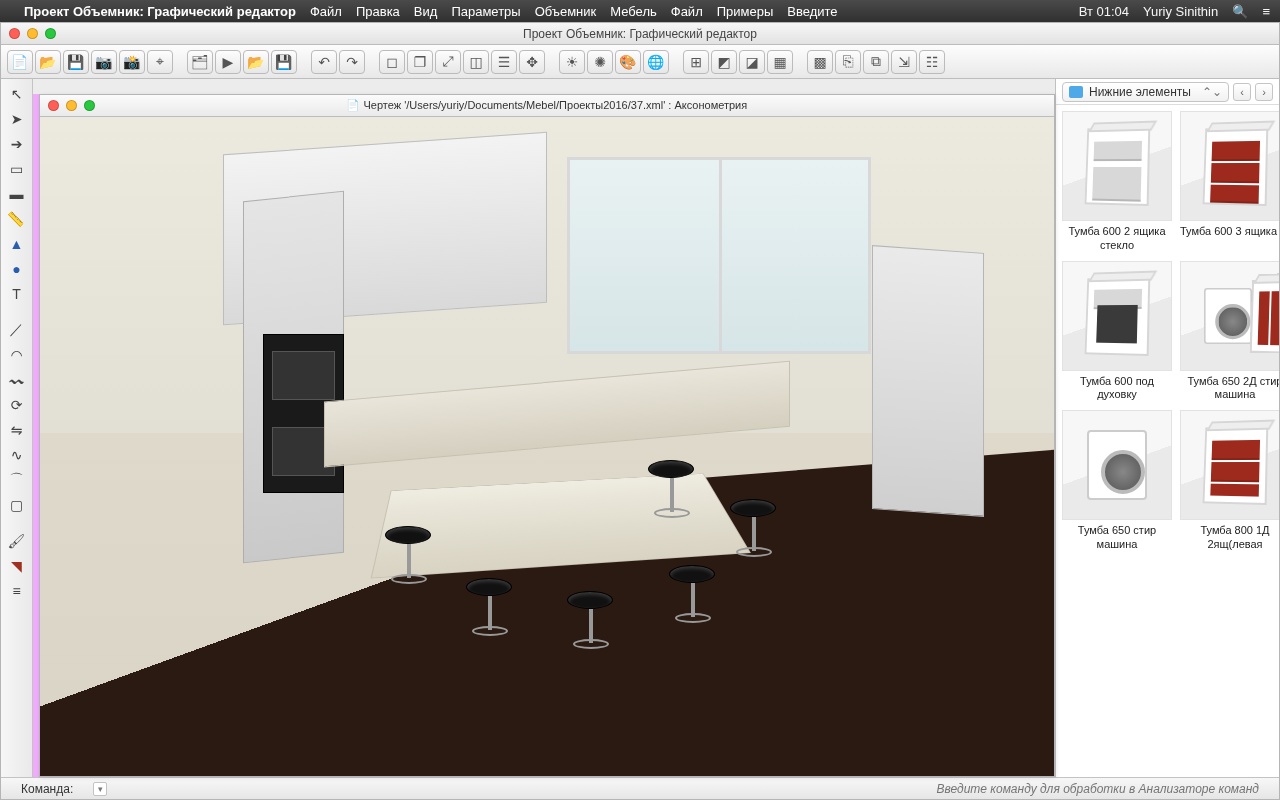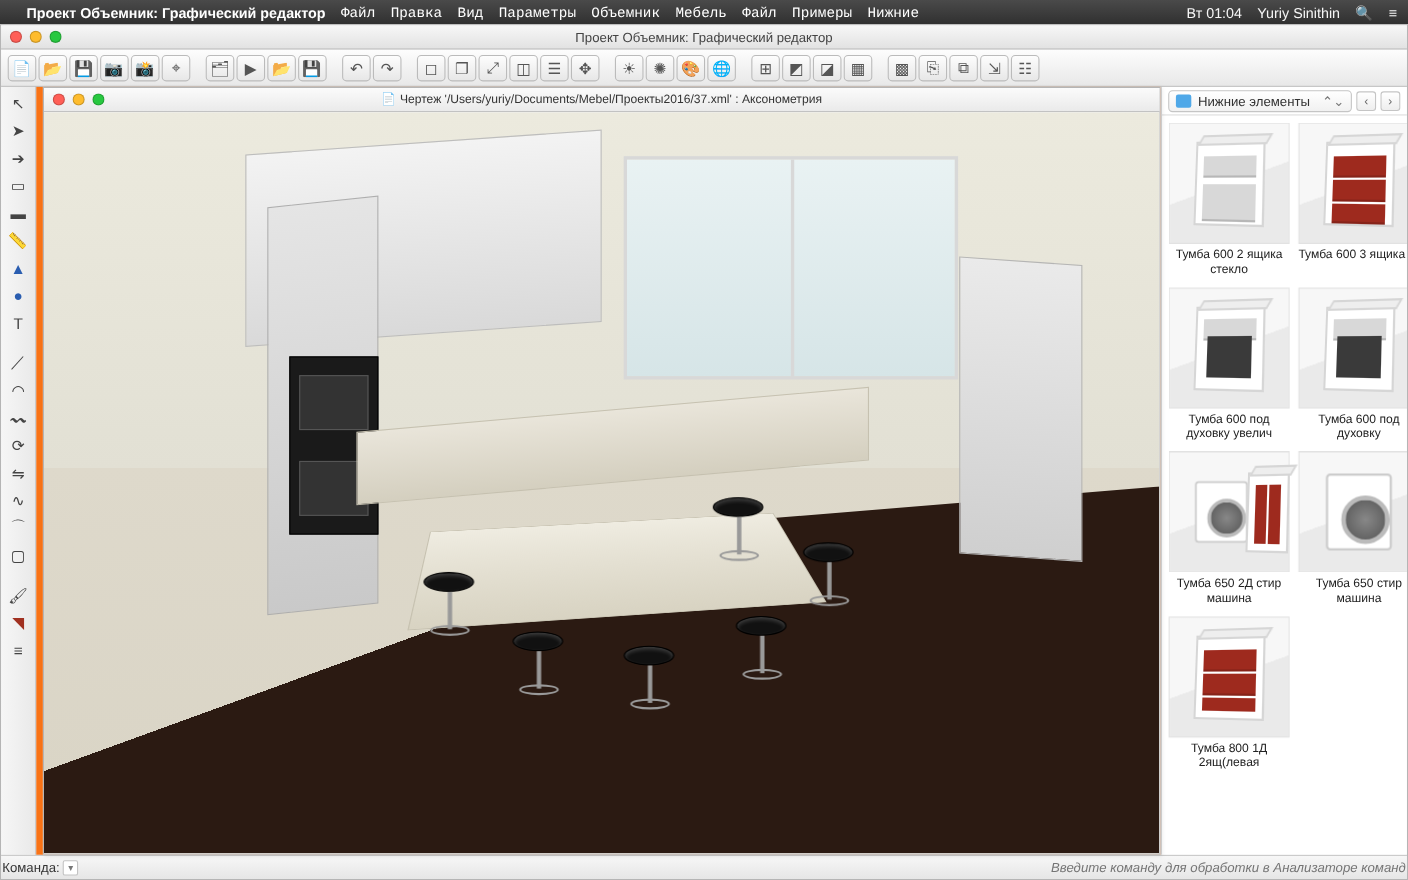--- a/index.html
+++ b/index.html
@@ -2,21 +2,21 @@
 <html><head>
 <meta charset="utf-8">
 <style>
 * { box-sizing: border-box; margin: 0; padding: 0; }
 body { font-family: -apple-system, "Helvetica Neue", Arial, sans-serif; font-size: 12px; color: #222; width: 1280px; height: 800px; overflow: hidden; background: #f0f0f0; }
 
 
 .menubar { height: 22px; background: linear-gradient(#4a4a4a, #303030); color: #fff; display: flex; align-items: center; padding: 0 10px; font-size: 13px; }
 .menubar .apple { margin-right: 14px; font-size: 14px; }
 .menubar .app-name { font-weight: 600; margin-right: 14px; }
-.menubar .mitem { margin-right: 14px; cursor: default; font-family: Liberation Mono, monospace; }
+.menubar .mitem { margin-right: 14px; cursor: default; }
 .menubar .spacer { flex: 1; }
 .menubar .right-item { margin-left: 14px; opacity: 0.95; }
 
 
 .window { position: relative; background: #ececec; border: 1px solid #b5b5b5; }
 .window.main { height: 778px; }
 .titlebar { height: 22px; display: flex; align-items: center; background: linear-gradient(#f7f7f7, #e2e2e2); border-bottom: 1px solid #bcbcbc; position: relative; }
 .traffic { display: flex; gap: 7px; position: absolute; left: 8px; }
 .dot { width: 11px; height: 11px; border-radius: 50%; border: 0.5px solid rgba(0,0,0,0.2); }
 .dot.red { background: #ff5f57; }
@@ -27,21 +27,21 @@
 
 .toolbar { height: 34px; background: linear-gradient(#fdfdfd, #e8e8e8); border-bottom: 1px solid #bdbdbd; display: flex; align-items: center; padding: 0 6px; gap: 2px; overflow: hidden; }
 .tbtn { width: 26px; height: 24px; background: linear-gradient(#fdfdfd,#e7e7e7); border: 1px solid #bbb; border-radius: 4px; display: flex; align-items: center; justify-content: center; font-size: 14px; color: #555; cursor: pointer; }
 .tsep { width: 10px; }
 
 
 .body-row { display: flex; height: calc(100% - 22px - 34px - 22px); }
 .left-tools { width: 32px; background: linear-gradient(90deg,#f6f6f6,#e9e9e9); border-right: 1px solid #c3c3c3; display: flex; flex-direction: column; align-items: center; padding-top: 4px; gap: 3px; }
 .ltool { width: 24px; height: 22px; display: flex; align-items: center; justify-content: center; font-size: 14px; color: #444; border-radius: 3px; cursor: pointer; }
 
-.center { flex: 1; position: relative; background: #f97316; }
+.center { flex: 1; position: relative; background: #f0abfc; margin-top: 15px; }
 
 
 .doc-window { position: absolute; left: 6px; top: 0; right: 0; bottom: 0; background: #fff; border: 1px solid #b5b5b5; box-shadow: 1px 1px 4px rgba(0,0,0,0.1); }
 .doc-window .titlebar { background: linear-gradient(#fbfbfb,#eaeaea); }
 .doc-window .titlebar .title { font-size: 11px; color: #333; }
 .viewport { position: relative; width: 100%; height: calc(100% - 22px); overflow: hidden; }
 
 
 .scene { position: absolute; inset: 0; background: linear-gradient(180deg, #eceade 0%, #e2e0d4 48%, #ded9cb 48%, #d9d4c5 100%); }
 .floor { position:absolute; left:0; right:0; bottom:0; height:55%; background: linear-gradient(160deg, rgba(0,0,0,0) 0 40%, #2b1a12 40% 100%); clip-path: polygon(10% 30%, 100% 10%, 100% 100%, 0 100%, 0 70%); }
@@ -74,40 +74,40 @@
 .thumb .cab.red .door { background:#9e2a1e; }
 .thumb .cab .top { position:absolute; left:-2px; right:-2px; top:-8px; height:10px; background:#eee; border:2px solid #d6d6d6; transform: skewX(-30deg) translateX(4px);}
 .thumb .cab .door { position:absolute; left:6px; right:6px; top:10px; bottom:6px; background:#d8d8d8; }
 .thumb .cab .drawer { position:absolute; left:6px; right:6px; height:20px; background:#9e2a1e; border-bottom:2px solid rgba(0,0,0,0.15);}
 .thumb .cab .opening { position:absolute; left:10px; right:10px; top:26px; bottom:10px; background:#3a3a3a; }
 .thumb .washer { width:60px;height:70px;background:#fff;border:2px solid #ccc;border-radius:4px;position:relative;}
 .thumb .washer::after{content:"";position:absolute;left:12px;top:18px;width:36px;height:36px;border:4px solid #bbb;border-radius:50%;background:radial-gradient(#888,#555);}
 .cat-label { font-size: 11px; text-align: center; margin-top: 4px; line-height: 1.25; color:#222; max-width:112px; }
 
 
-.statusbar { height: 22px; background: linear-gradient(#f7f7f7,#e6e6e6); border-top:1px solid #c3c3c3; display:flex; align-items:center; padding:0 1px; font-size:12px; color:#555; gap:3px;}
+.statusbar { height: 22px; background: linear-gradient(#f7f7f7,#e6e6e6); border-top:1px solid #c3c3c3; display:flex; align-items:center; padding:0 20px; font-size:12px; color:#555; gap:20px;}
 .statusbar .cmd-label { color:#333; }
 .statusbar .dd { width:14px;height:14px;border:1px solid #c3c3c3;border-radius:2px;display:flex;align-items:center;justify-content:center;font-size:9px;color:#777;background:#fff;cursor:pointer;}
 .statusbar input { flex:1; border:none; background:transparent; font-size:12px; color:#888; outline:none; font-style:italic;text-align:right;}
 </style>
 </head>
 <body>
 
 <div class="menubar">
   <span class="apple"></span>
   <span class="app-name">Проект Объемник: Графический редактор</span>
   <span class="mitem">Файл</span>
   <span class="mitem">Правка</span>
   <span class="mitem">Вид</span>
   <span class="mitem">Параметры</span>
   <span class="mitem">Объемник</span>
   <span class="mitem">Мебель</span>
   <span class="mitem">Файл</span>
   <span class="mitem">Примеры</span>
-  <span class="mitem">Нижние</span>
+  <span class="mitem">Введите</span>
   <span class="spacer"></span>
   <span class="right-item">Вт 01:04</span>
   <span class="right-item">Yuriy Sinithin</span>
   <span class="right-item">🔍</span>
   <span class="right-item">≡</span>
 </div>
 
 <div class="window main">
   <div class="titlebar">
     <div class="traffic">
@@ -273,30 +273,20 @@
             <div class="cat-label">Тумба 600 3 ящика</div>
           </div>
           <div class="cat-item">
             <div class="thumb">
               <div class="cab">
                 <div class="top"></div>
                 <div class="drawer" style="top:10px;background:#d8d8d8;"></div>
                 <div class="opening"></div>
               </div>
             </div>
-            <div class="cat-label">Тумба 600 под духовку увелич</div>
-          </div>
-          <div class="cat-item">
-            <div class="thumb">
-              <div class="cab">
-                <div class="top"></div>
-                <div class="drawer" style="top:10px;background:#d8d8d8;"></div>
-                <div class="opening"></div>
-              </div>
-            </div>
             <div class="cat-label">Тумба 600 под духовку</div>
           </div>
           <div class="cat-item">
             <div class="thumb">
               <div class="washer" style="transform: scale(0.8) translateX(10px);"></div>
               <div class="cab red" style="width: 40px; height: 74px; margin-right: -10px;">
                 <div class="top"></div>
                 <div class="door" style="right:52%;"></div>
                 <div class="door" style="left:52%;"></div>
               </div>

